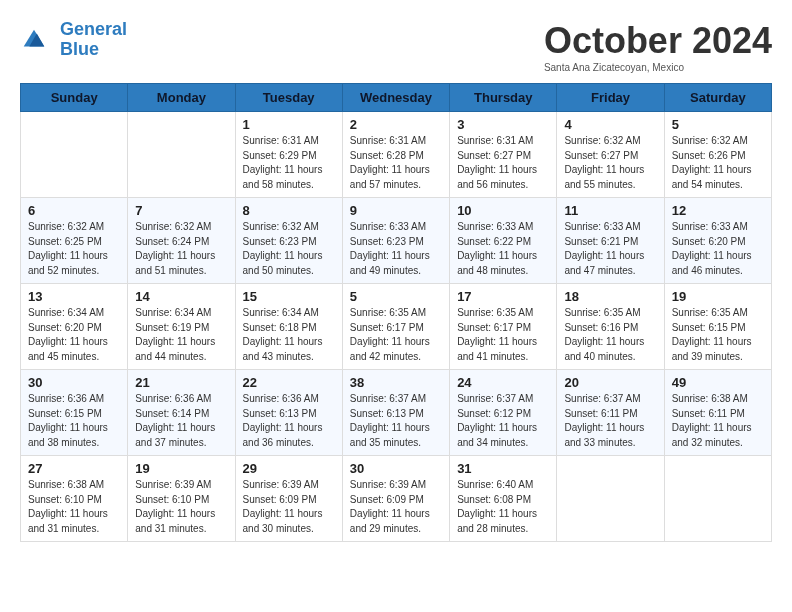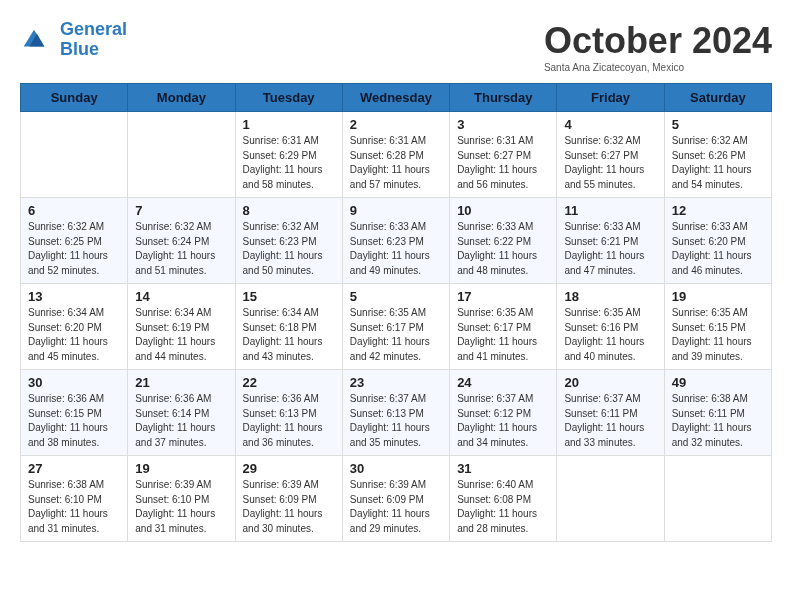--- a/index.html
+++ b/index.html
@@ -301,21 +301,21 @@
       </td>
         <td>
         <span class="day-num">22</span>
         <div class="day-info">
           Sunrise: 6:36 AM<br>
           Sunset: 6:13 PM<br>
           Daylight: 11 hours and 36 minutes.
         </div>
       </td>
         <td>
-        <span class="day-num">23</span>
+        <span class="day-num">38</span>
         <div class="day-info">
           Sunrise: 6:37 AM<br>
           Sunset: 6:13 PM<br>
           Daylight: 11 hours and 35 minutes.
         </div>
       </td>
         <td>
         <span class="day-num">24</span>
         <div class="day-info">
           Sunrise: 6:37 AM<br>

